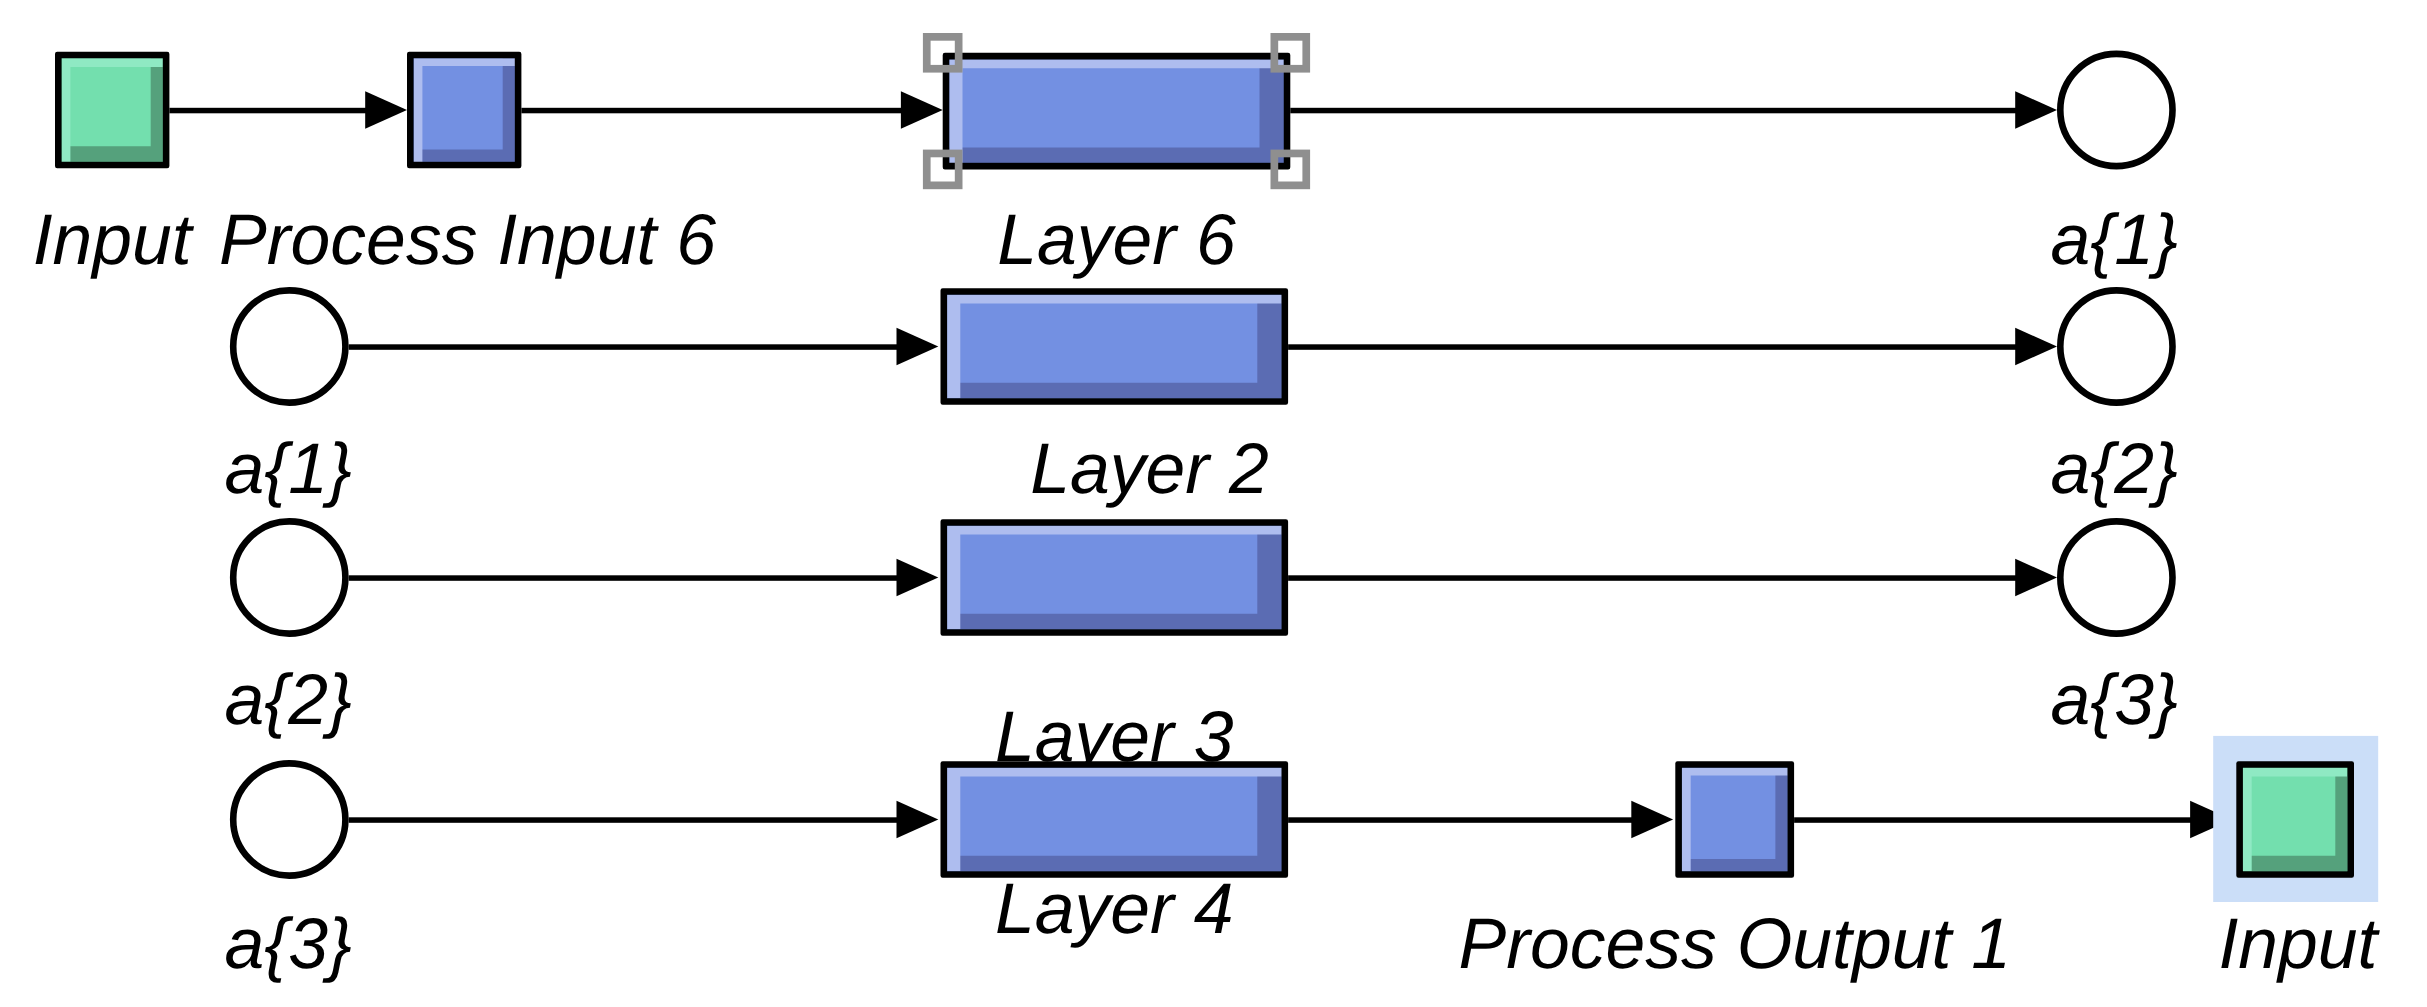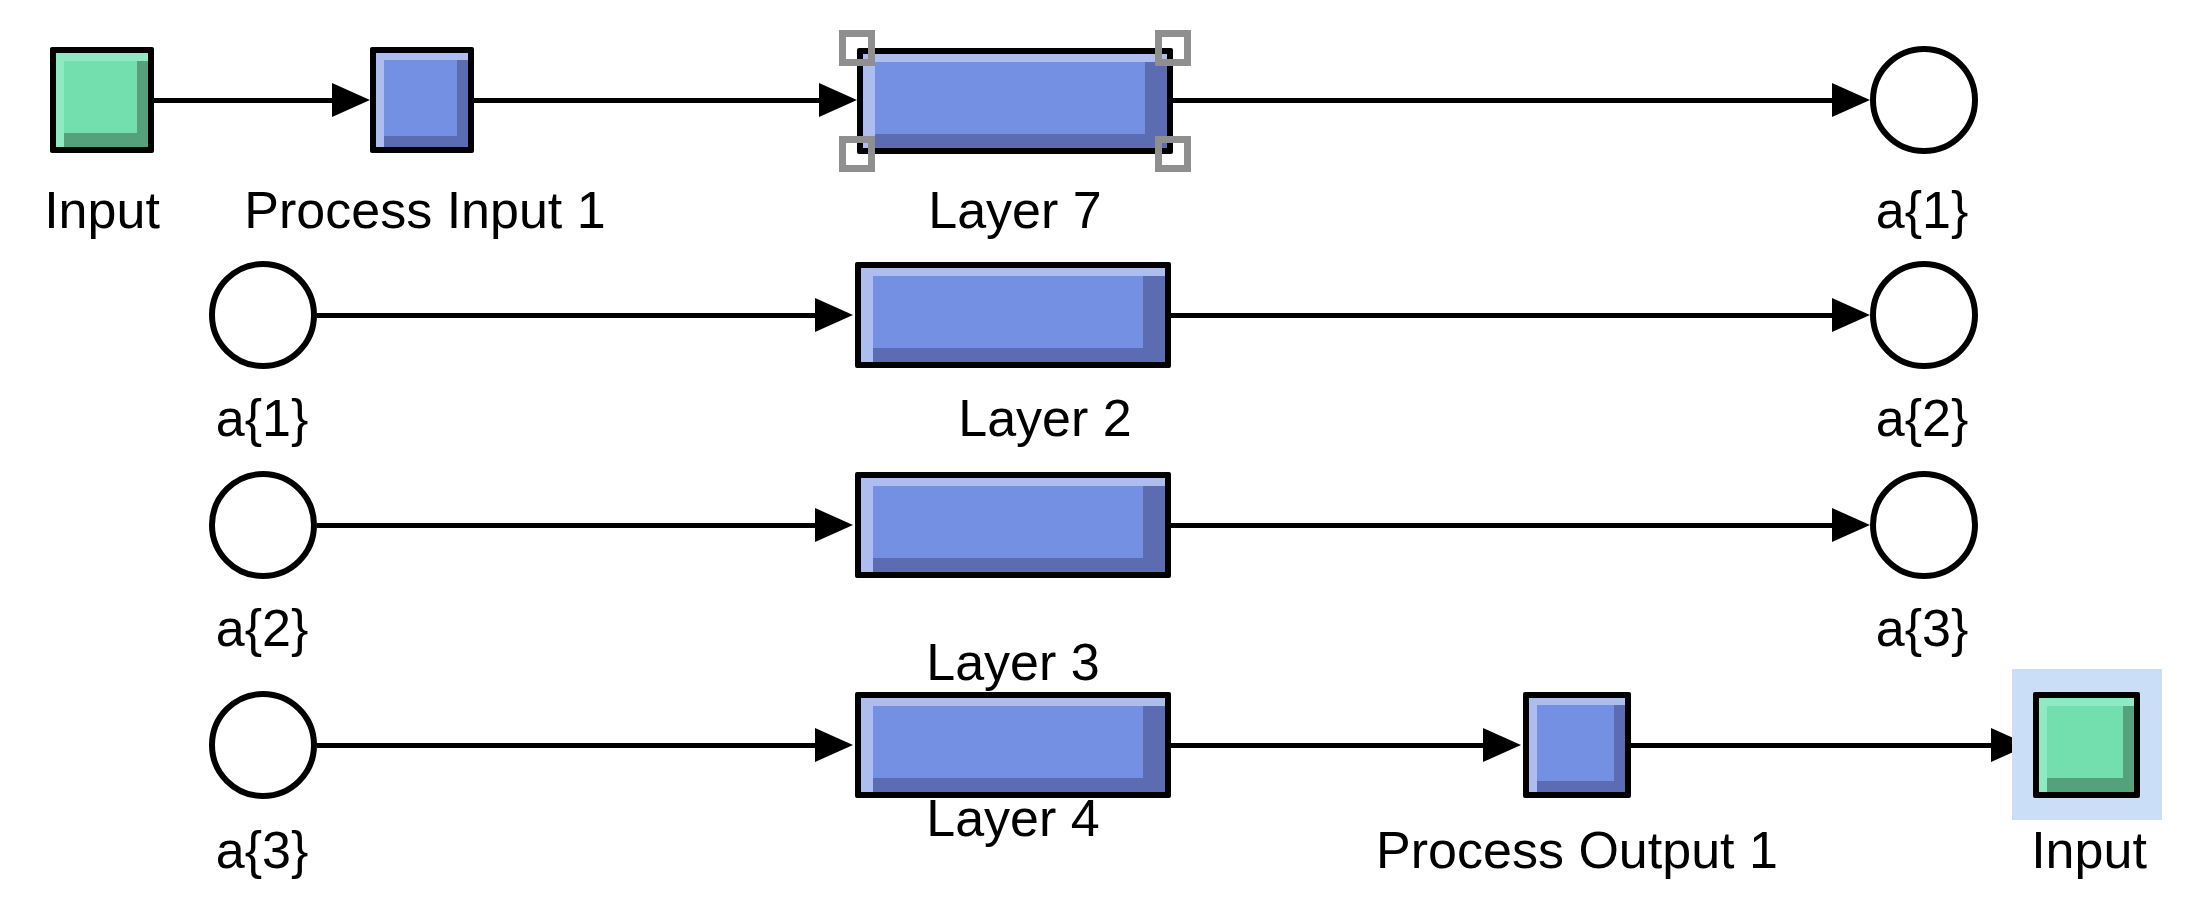--- a/index.html
+++ b/index.html
@@ -50,25 +50,26 @@
     position: absolute;
     width: 0;
     height: 0;
     border-top: 17px solid transparent;
     border-bottom: 17px solid transparent;
     border-left: 38px solid var(--wire-black, #000);
   }
   .lbl {
     position: absolute;
     transform: translateX(-50%);
-    font-size: 52px;
+    font-size: 65px;
     line-height: 1.1;
     color: #000;
     white-space: nowrap;
     text-align: center;
+    font-style: italic;
   }
   .handle {
     position: absolute;
     box-sizing: border-box;
     width: 36px;
     height: 36px;
     border: 7px solid var(--handle-gray, #8f8f8f);
     background: transparent;
     z-index: 5;
   }
@@ -84,33 +85,33 @@
 
   <div class="blk green-sq" style="left:50px; top:47px; width:104px; height:106px;"></div>
   <div class="lbl" style="left:102px; top:182px;">Input</div>
 
   <div>
     <div class="wire-line" style="left:154px; top:98px; width:180px;"></div>
     <div class="arrow-head" style="left:332px; top:83px;"></div>
   </div>
 
   <div class="blk blue-small" style="left:370px; top:47px; width:104px; height:106px;"></div>
-  <div class="lbl" style="left:425px; top:182px;">Process Input 1</div>
+  <div class="lbl" style="left:425px; top:182px;">Process Input 6</div>
 
   <div>
     <div class="wire-line" style="left:474px; top:98px; width:347px;"></div>
     <div class="arrow-head" style="left:819px; top:83px;"></div>
   </div>
 
   <div class="blk blue-wide" style="left:857px; top:48px; width:316px; height:106px;"></div>
   <div class="handle" style="left:839px; top:30px;"></div>
   <div class="handle" style="left:1155px; top:30px;"></div>
   <div class="handle" style="left:839px; top:136px;"></div>
   <div class="handle" style="left:1155px; top:136px;"></div>
-  <div class="lbl" style="left:1015px; top:182px;">Layer 7</div>
+  <div class="lbl" style="left:1015px; top:182px;">Layer 6</div>
 
   <div>
     <div class="wire-line" style="left:1173px; top:98px; width:661px;"></div>
     <div class="arrow-head" style="left:1832px; top:83px;"></div>
   </div>
 
   <div class="circle" style="left:1870px; top:46px;"></div>
   <div class="lbl" style="left:1922px; top:182px;">a{1}</div>
 
   <div class="circle" style="left:209px; top:261px;"></div>

